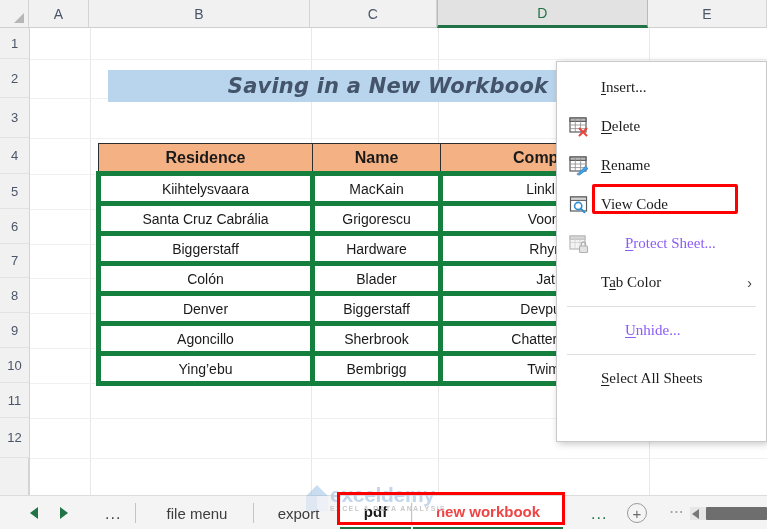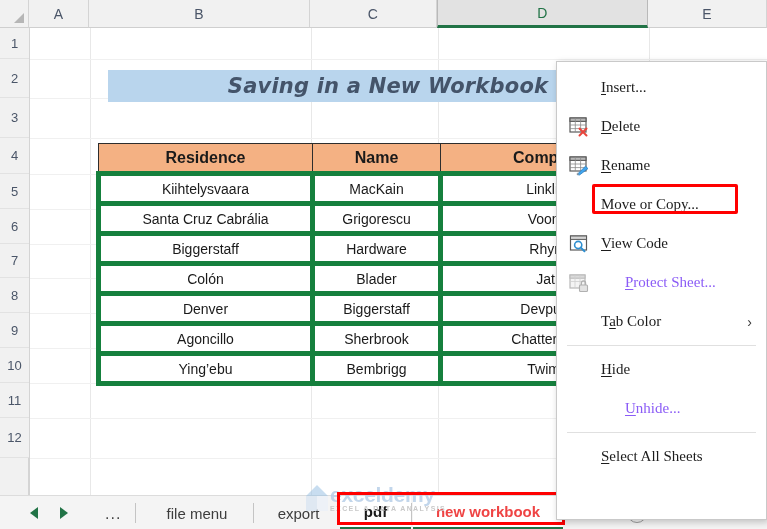--- a/index.html
+++ b/index.html
@@ -467,24 +467,20 @@
           <line x1="11.6" y1="1" x2="11.6" y2="15" stroke="#8a8a8a" stroke-width=".8"></line>
           <line x1="1" y1="8" x2="17" y2="8" stroke="#8a8a8a" stroke-width=".8"></line>
           <line x1="1" y1="11.6" x2="17" y2="11.6" stroke="#8a8a8a" stroke-width=".8"></line>
           <path d="M8 18.6 L16.5 10.2 L19 12.6 L10.5 19 Z" fill="#41a5ee" stroke="#2b7fc0" stroke-width=".8"></path>
           <path d="M8 18.6 L9.6 18.2 L8.4 17 Z" fill="#d8d8d8" stroke="#8a8a8a" stroke-width=".6"></path>
         </svg>
       </span>
       <span class="ctx-label"><u>R</u>ename</span>
     </div>
 
-    <div class="ctx-item">
-      <span class="ctx-icon"></span>
-      <span class="ctx-label"><u>M</u>ove or Copy...</span>
-    </div>
 
     <div class="ctx-item">
       <span class="ctx-icon">
         <svg width="22" height="20" viewBox="0 0 22 20">
           <rect x="1.5" y="2" width="16" height="14" fill="#ffffff" stroke="#5a5a5a" stroke-width="1.2"></rect>
           <rect x="1.5" y="2" width="16" height="3.4" fill="#d4d4d4" stroke="#5a5a5a" stroke-width="1"></rect>
           <circle cx="9.2" cy="11" r="3.6" fill="none" stroke="#2f8fd0" stroke-width="1.6"></circle>
           <line x1="11.8" y1="13.6" x2="15.5" y2="17.2" stroke="#2f8fd0" stroke-width="2" stroke-linecap="round"></line>
         </svg>
       </span>
@@ -507,24 +503,20 @@
     </div>
 
     <div class="ctx-item">
       <span class="ctx-icon"></span>
       <span class="ctx-label">T<u>a</u>b Color</span>
       <span class="submenu-arrow">›</span>
     </div>
 
     <div class="ctx-sep"></div>
 
-    <div class="ctx-item">
-      <span class="ctx-icon"></span>
-      <span class="ctx-label"><u>H</u>ide</span>
-    </div>
 
     <div class="ctx-item disabled">
       <span class="ctx-icon"></span>
       <span class="ctx-label"><u>U</u>nhide...</span>
     </div>
 
     <div class="ctx-sep"></div>
 
     <div class="ctx-item">
       <span class="ctx-icon"></span>

